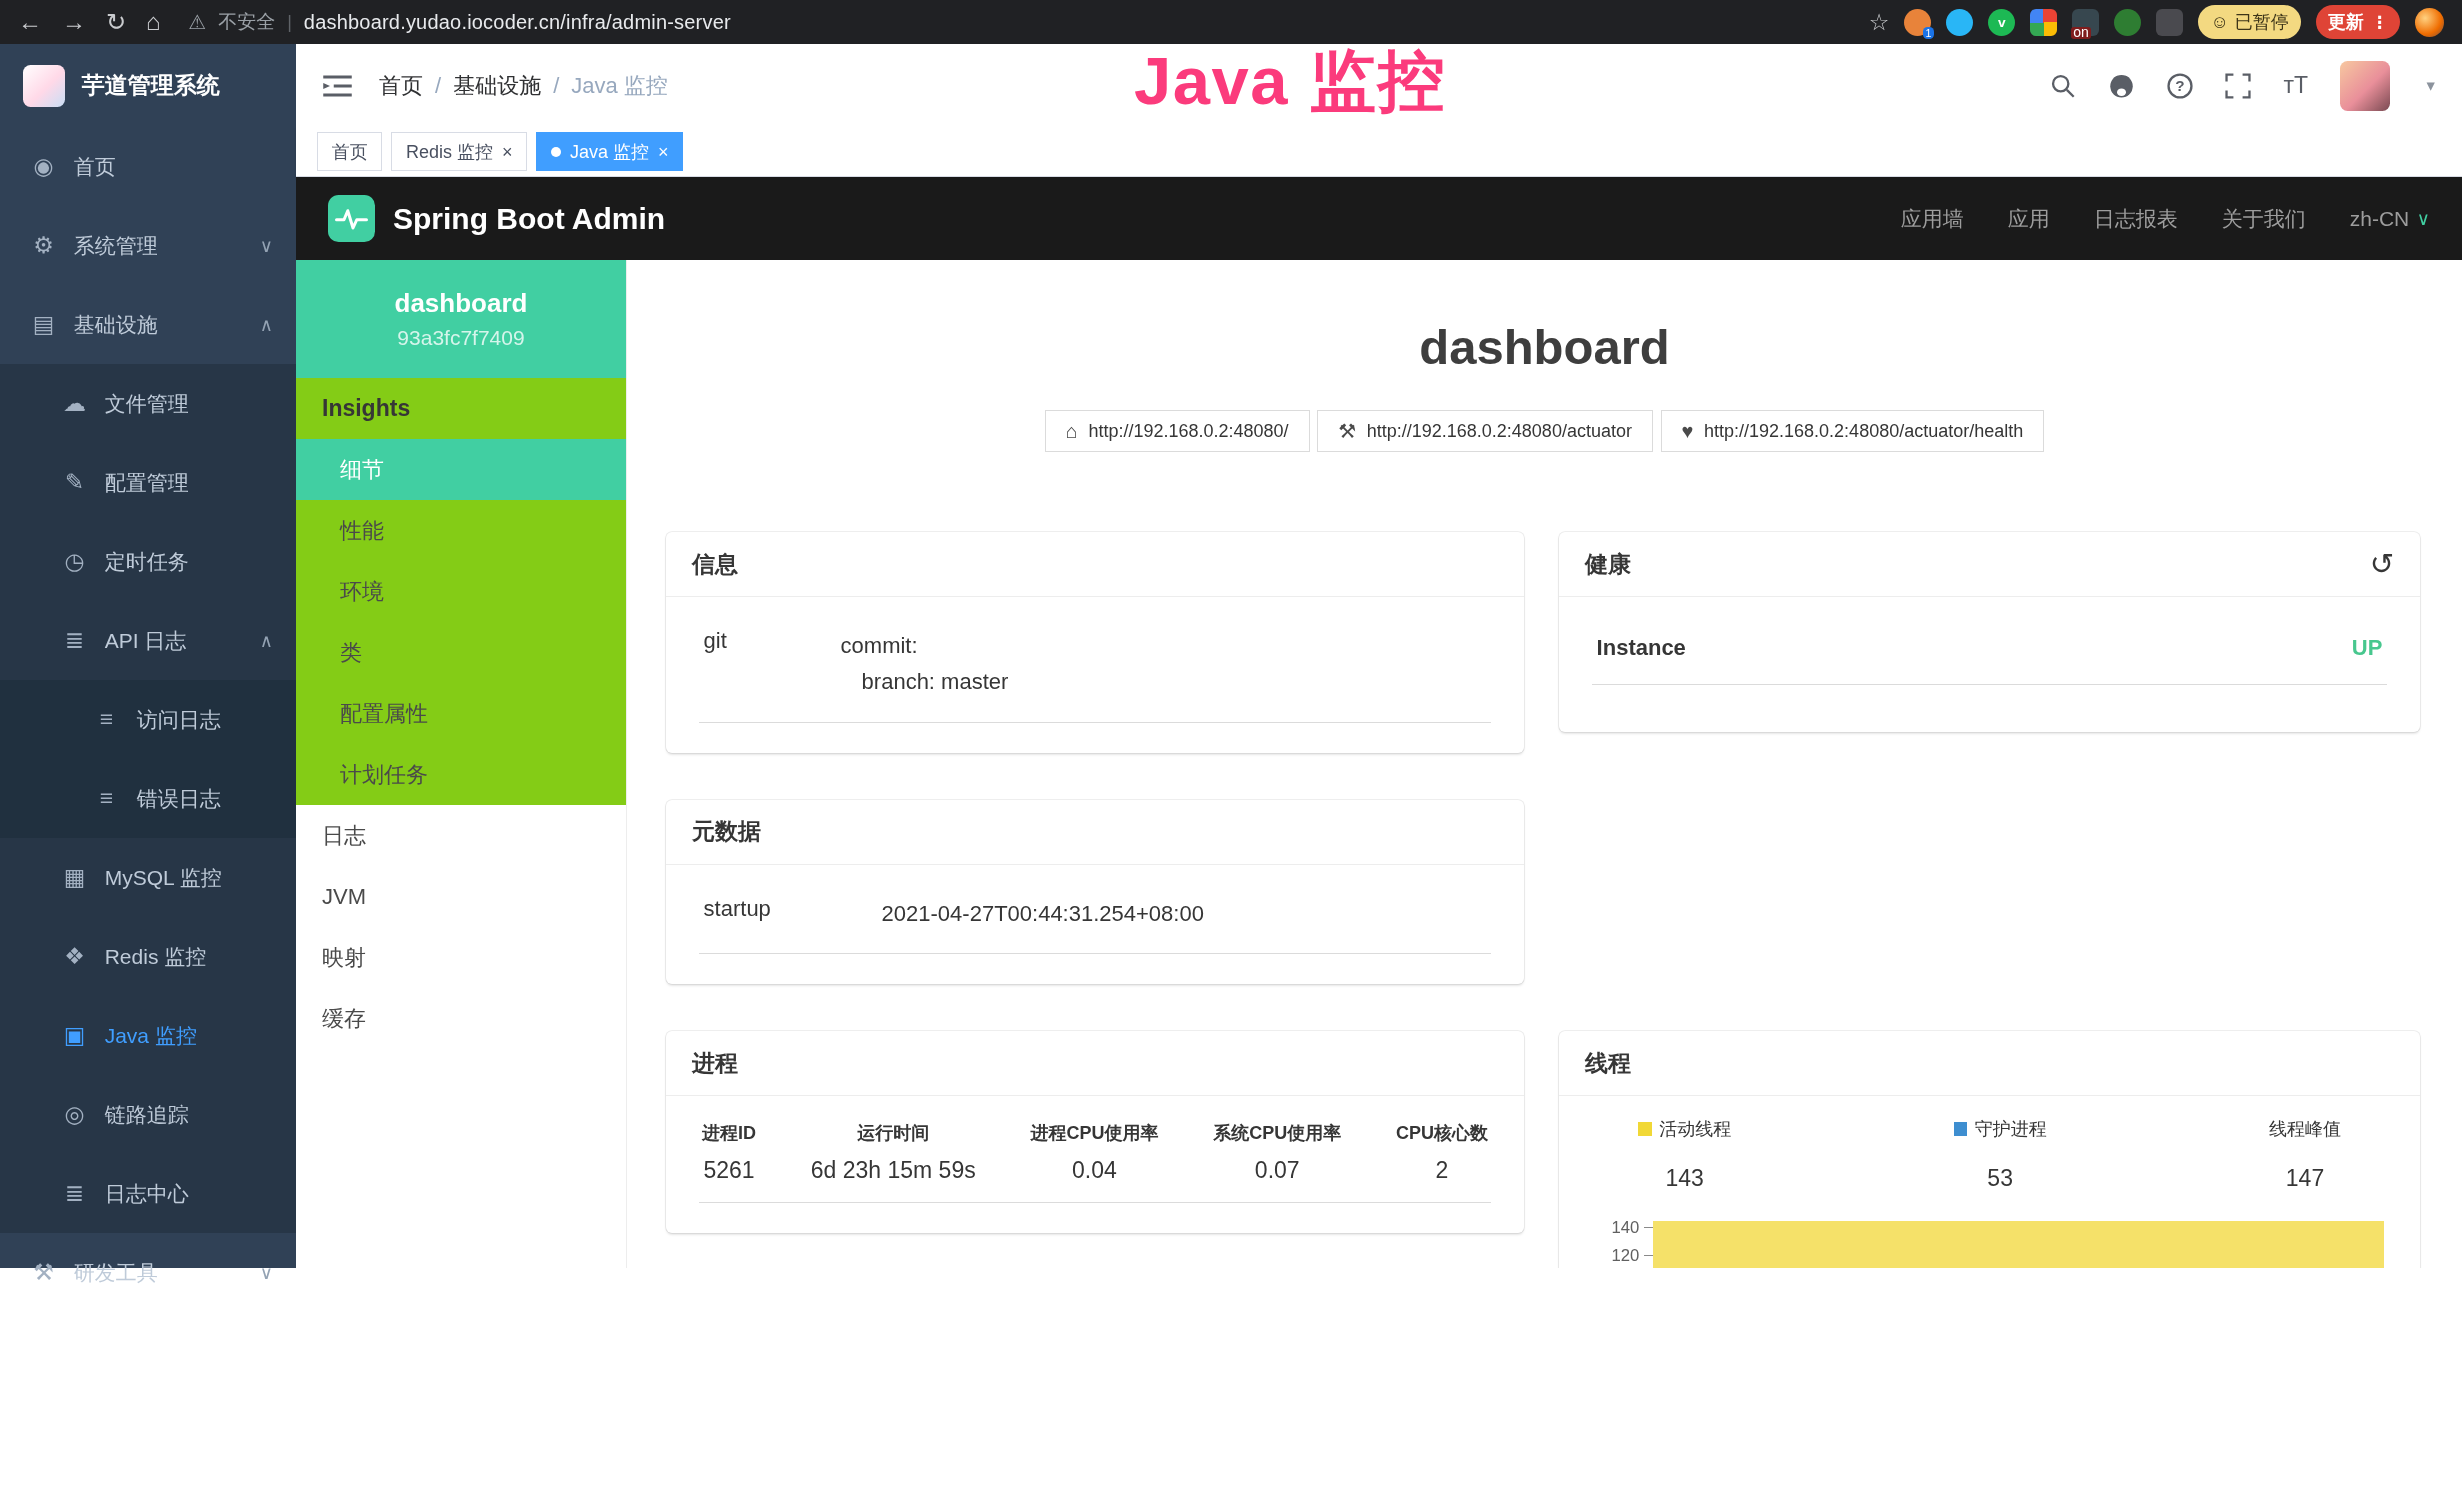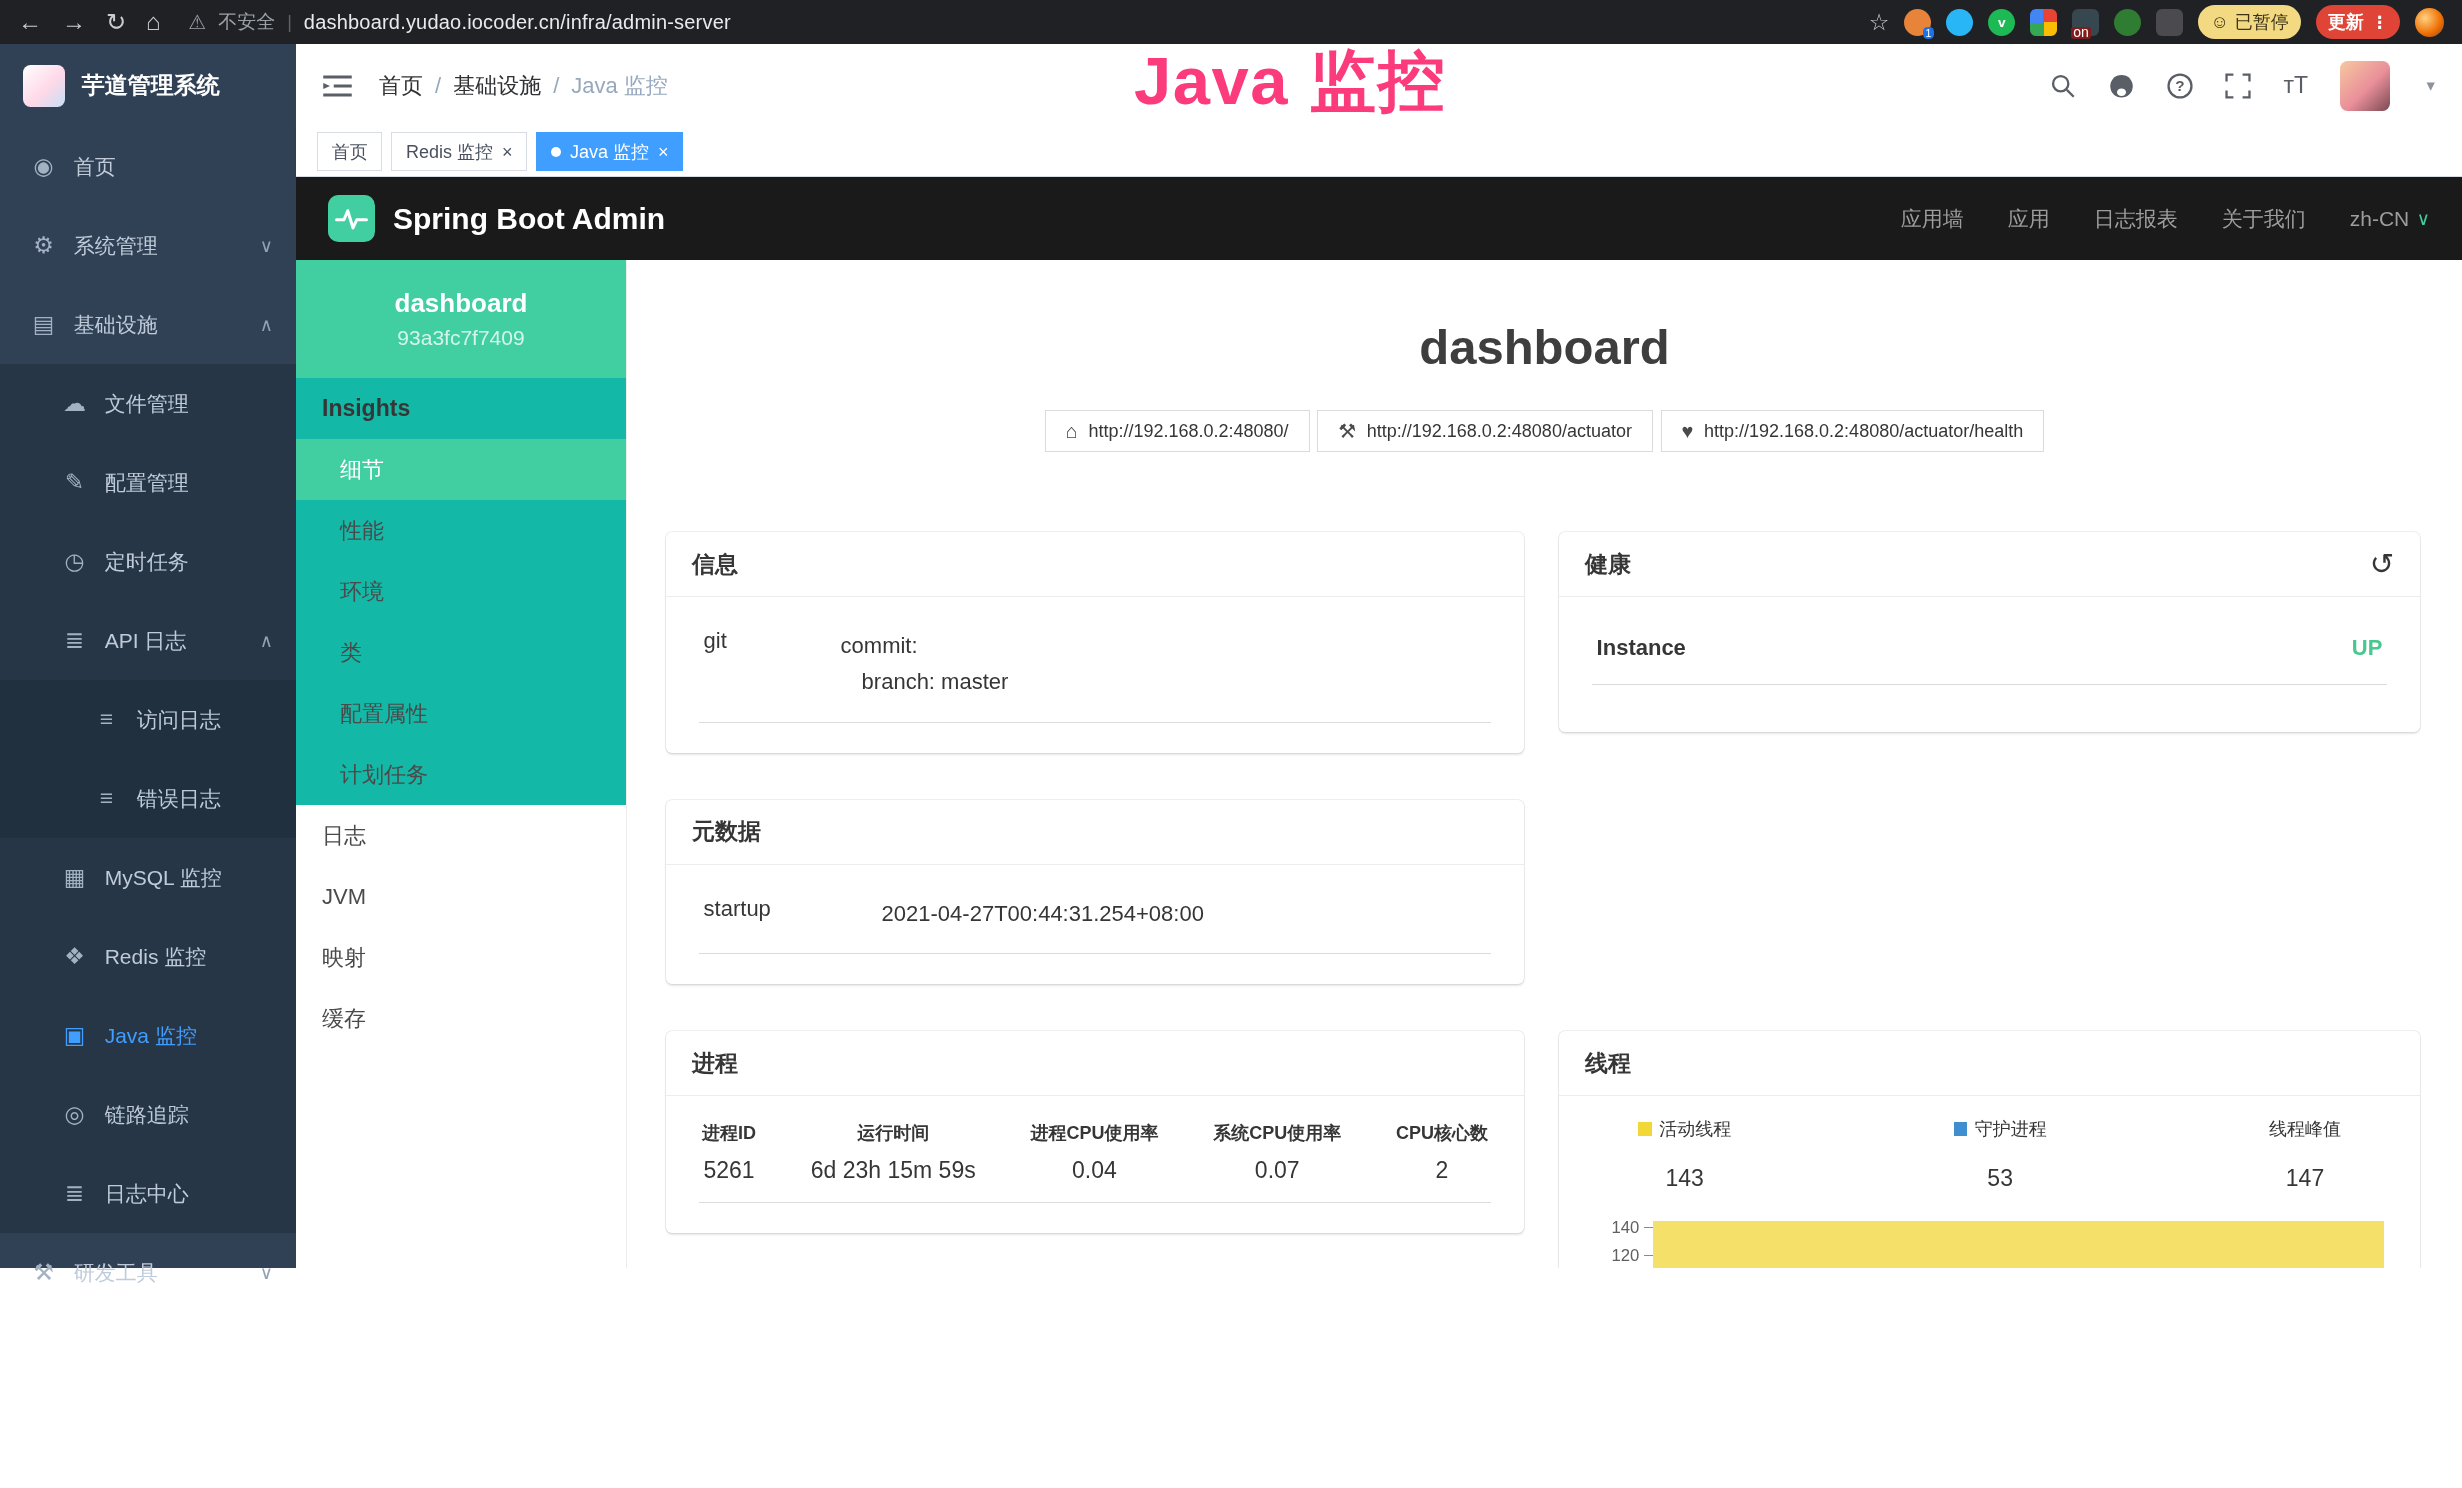--- a/index.html
+++ b/index.html
@@ -90,21 +90,21 @@
   .sba-nav .sba-link { cursor:pointer; white-space:nowrap; }
   .sba-locale { display:flex; align-items:center; gap:7.6px; cursor:pointer; }
   .sba-locale .caret { color:#41cfa2; font-size:18px; }
 
   .sba-body { flex:1; display:flex; min-height:0; }
   .sba-sidebar { width:331px; flex-shrink:0; background:#fff; border-right:0.8px solid #ededed; }
   .sba-appcard { height:118px; background:#41cfa2; color:#fff; display:flex; flex-direction:column;
     align-items:center; justify-content:center; gap:7.6px; cursor:pointer; }
   .sba-appname { font-size:26px; font-weight:700; }
   .sba-appid { font-size:21px; color:rgba(255,255,255,.78); }
-  .sba-section { background:#14b8a6; }
+  .sba-section { background:#84cc16; }
   .sba-section-label { height:61px; display:flex; align-items:center; padding-left:26px;
     font-size:23px; font-weight:700; color:#363636; }
   .sba-item { height:61px; display:flex; align-items:center; padding-left:44px; font-size:22px;
     color:#4a4a4a; cursor:pointer; }
   .sba-item.active { background:#41cfa2; color:#fff; }
   .sba-item.root { padding-left:26px; }
 
   .sba-main { flex:1; background:#fff; overflow:hidden; padding-top:59px; min-width:0; }
   .page-title { text-align:center; font-size:49px; font-weight:600; color:#3e3e3e; }
   .page-sub { text-align:center; font-size:27px; color:#4a4a4a; margin-top:10.6px; }

